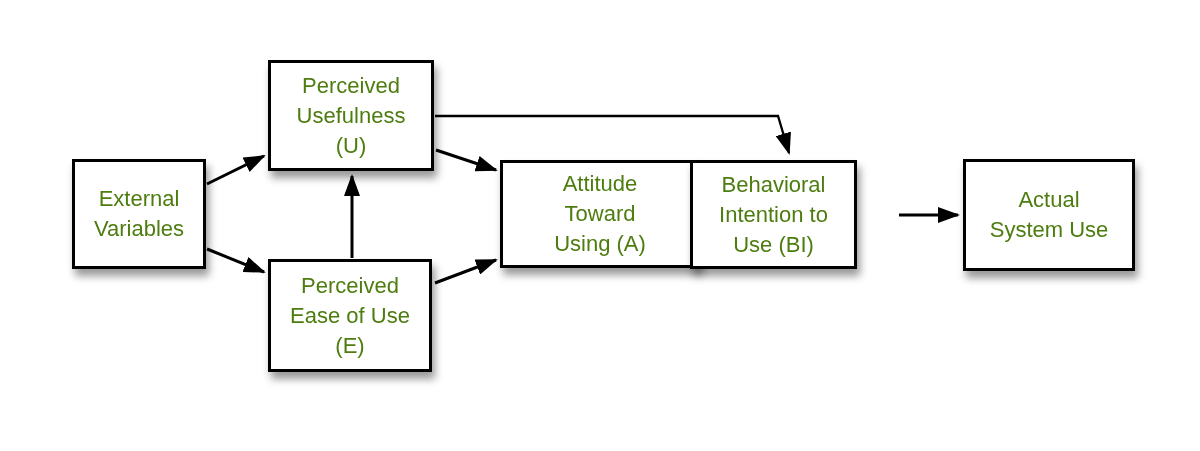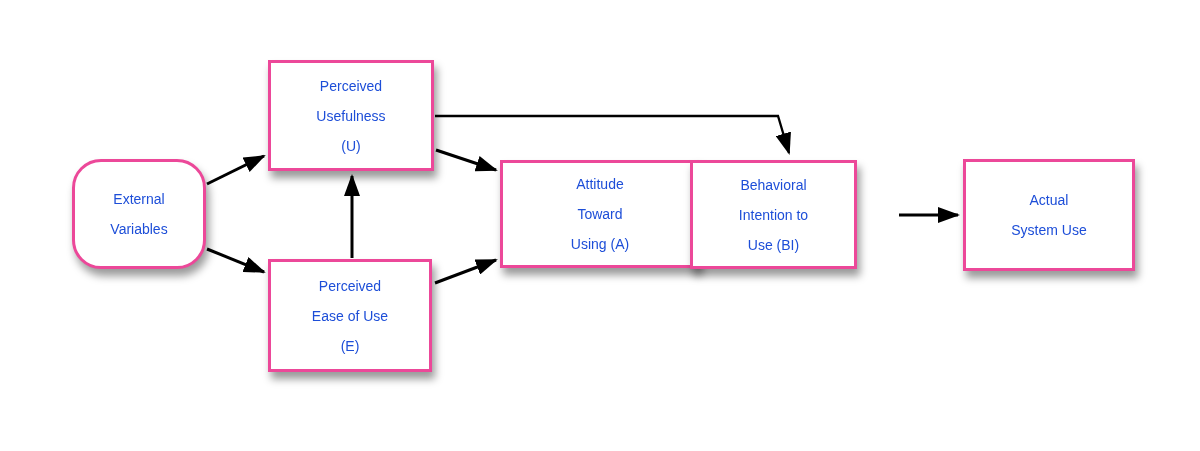--- a/index.html
+++ b/index.html
@@ -20,34 +20,34 @@
     left: 0;
     top: 0;
     width: 1200px;
     height: 451px;
     display: block;
   }
   .node {
     position: absolute;
     box-sizing: border-box;
     background: #ffffff;
-    border: 3px solid #ec4899;
+    border: 3px solid #000000;
     display: flex;
     align-items: center;
     justify-content: center;
     text-align: center;
-    color: #1d4ed8;
-    font-size: 14px;
+    color: #4d7c0f;
+    font-size: 22px;
     line-height: 30px;
     box-shadow: 3px 7px 8px rgba(0, 0, 0, 0.40);
   }
   .node .label {
     white-space: pre-line;
   }
-  .n-ev   { left: 72px;  top: 159px; width: 134px; height: 110px; border-radius: 29px; }
+  .n-ev   { left: 72px;  top: 159px; width: 134px; height: 110px; }
   .n-pu   { left: 268px; top: 60px;  width: 166px; height: 111px; }
   .n-peou { left: 268px; top: 259px; width: 164px; height: 113px; }
   .n-att  { left: 500px; top: 160px; width: 200px; height: 108px; }
   .n-bi   { left: 690px; top: 160px; width: 167px; height: 109px; }
   .n-asu  { left: 963px; top: 159px; width: 172px; height: 112px; }
 </style>
 </head>
 <body>
 
 <div class="stage">

